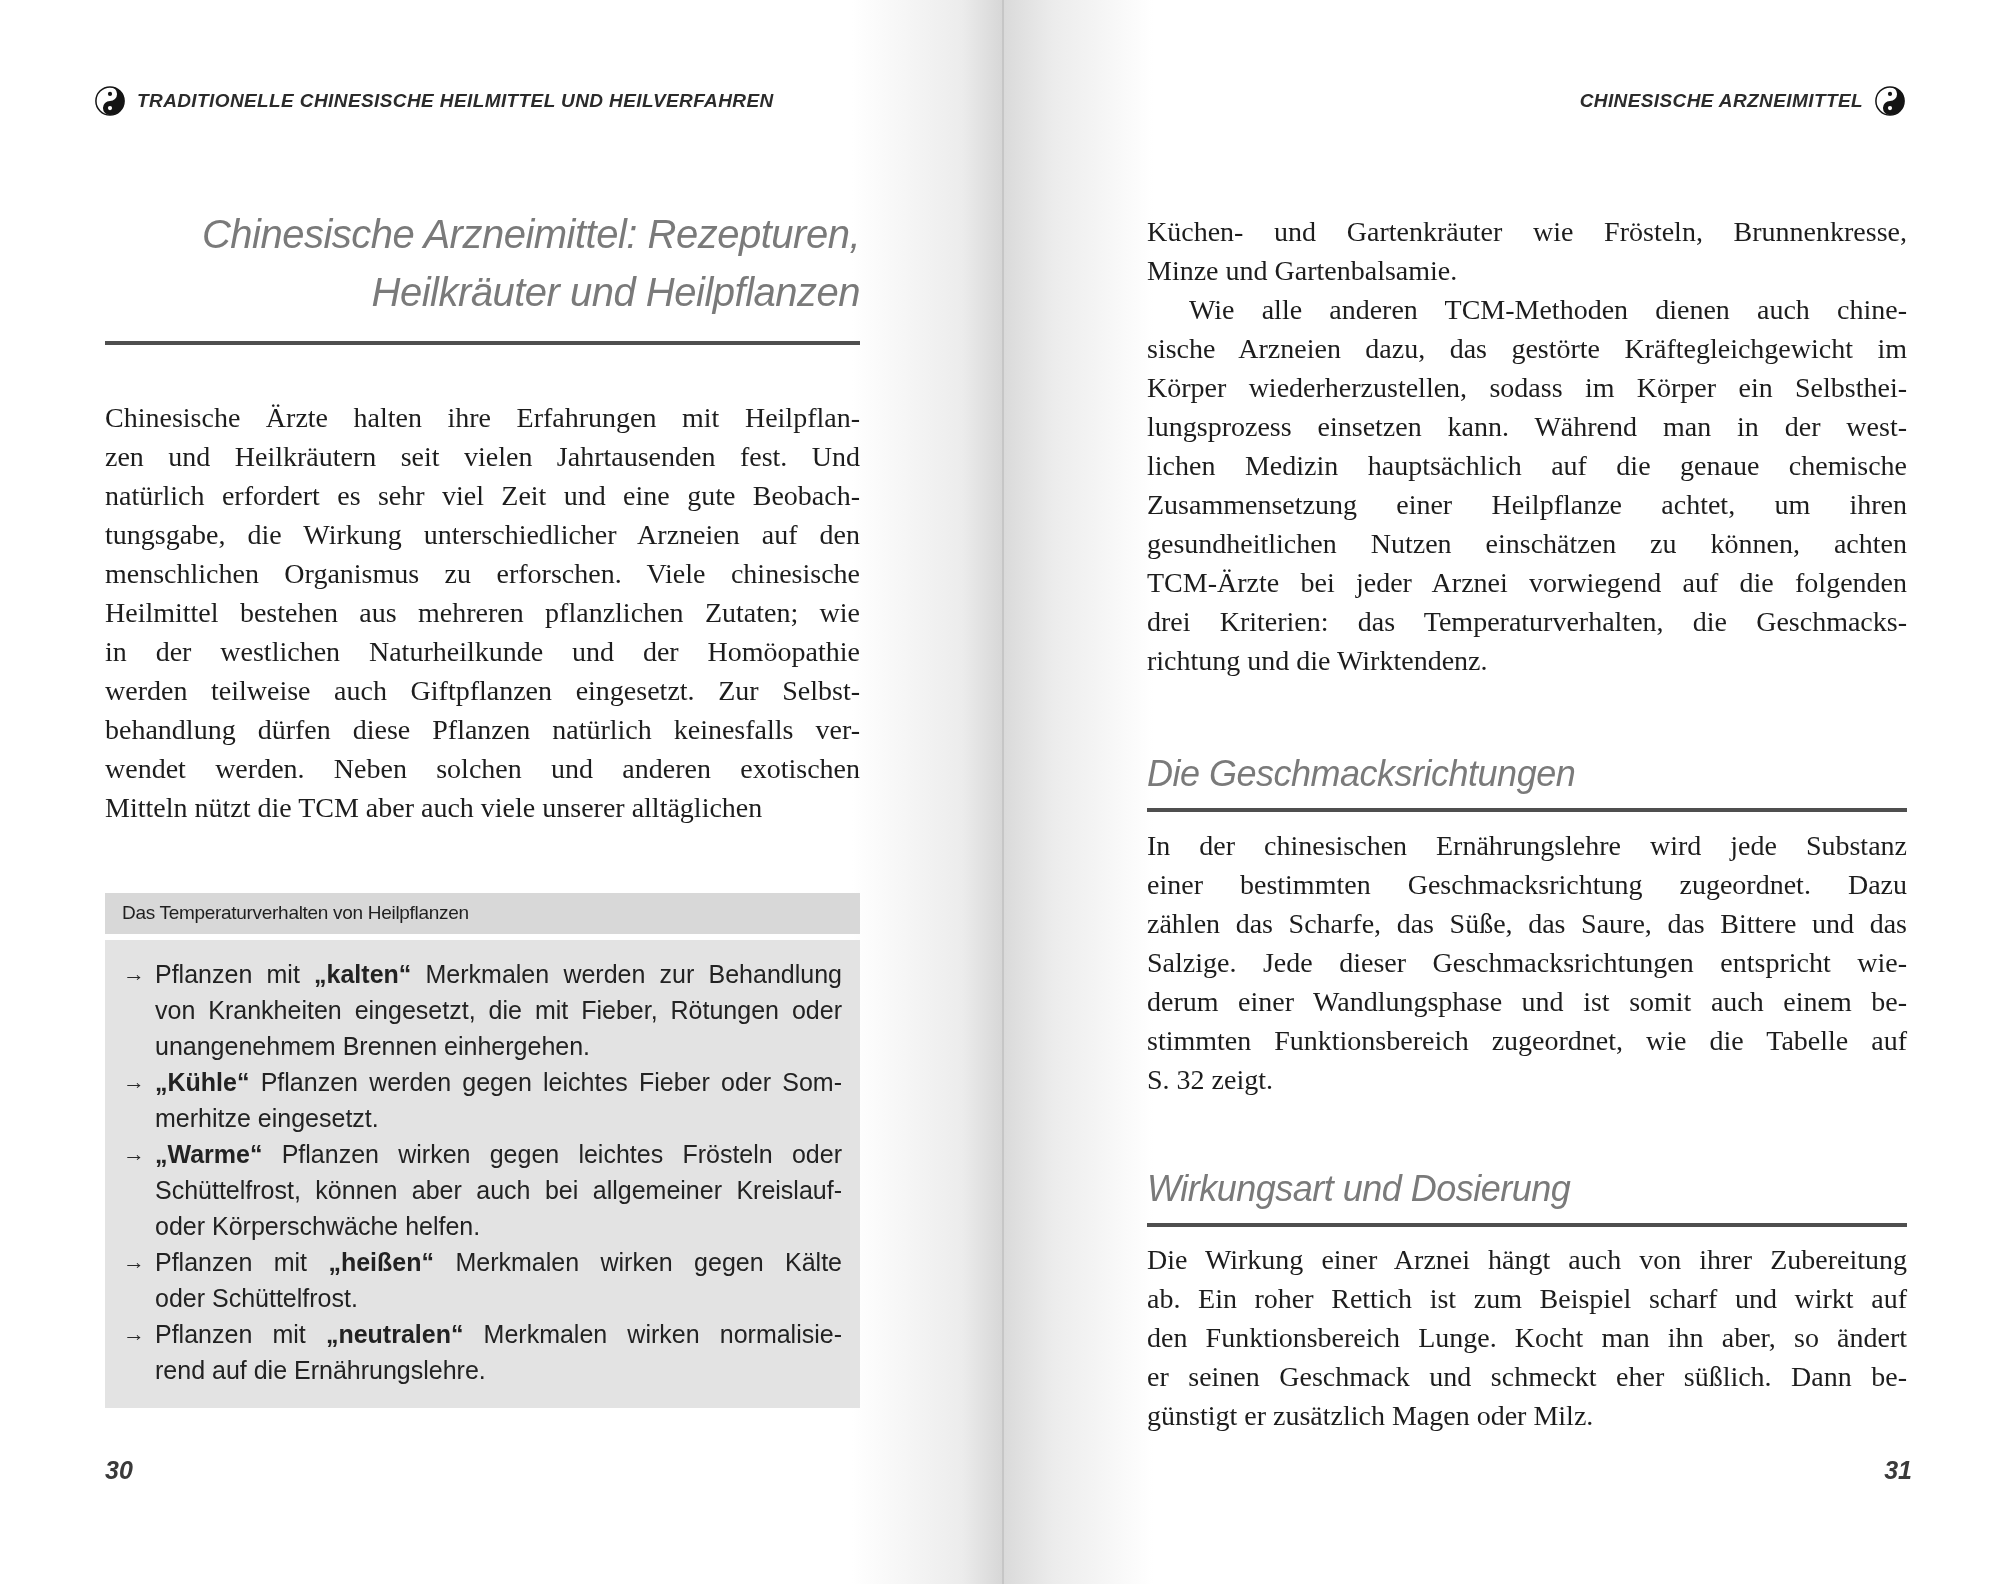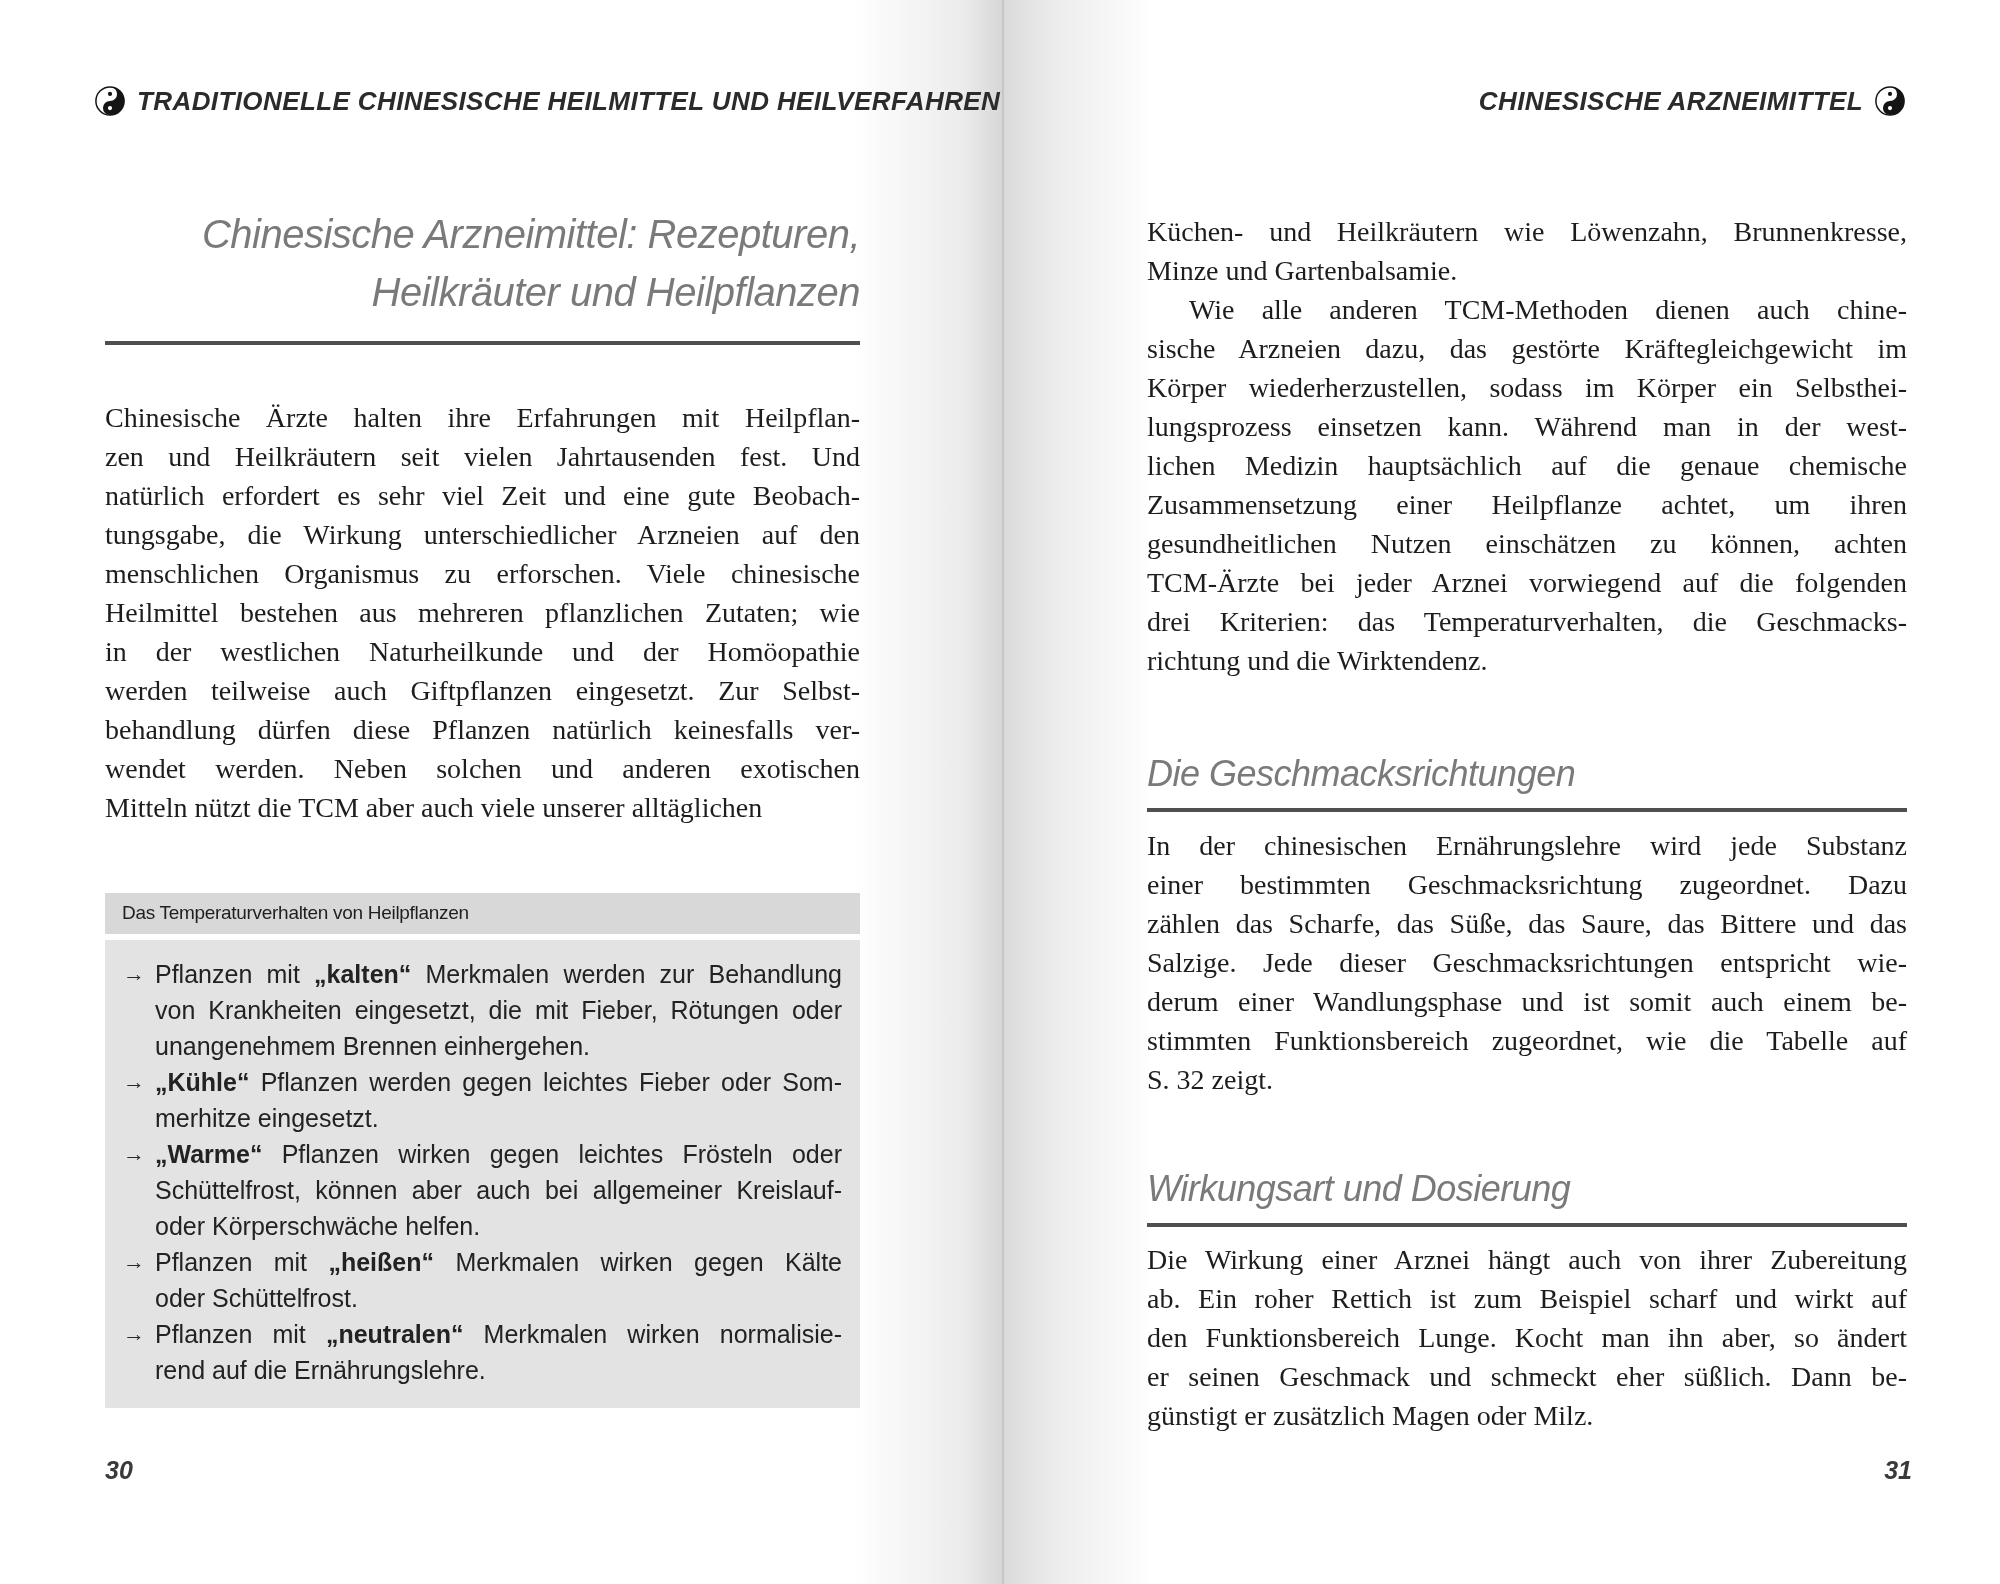--- a/index.html
+++ b/index.html
@@ -15,23 +15,23 @@
     left:0;width:1002px;
     background:linear-gradient(to right,#ffffff 0%,#ffffff 85%,#ececec 96%,#d7d7d7 100%);
   }
   .page-right{
     left:1002px;width:998px;
     border-left:2px solid #c6c6c6;box-sizing:border-box;
     background:linear-gradient(to right,#dadada 0%,#ececec 5%,#ffffff 15%,#ffffff 100%);
   }
   
   .running-head{
-    position:absolute;top:86px;display:flex;gap:12px;
-    font-family:"Liberation Sans","DejaVu Sans",sans-serif;
-    font-style:italic;font-weight:600;font-size:26px;color:#2b2b2b;
+    position:absolute;top:86px;display:flex;align-items:center;gap:12px;
+    font-family:"Liberation Sans","DejaVu Sans",sans-serif;
+    font-style:italic;font-weight:600;font-size:19px;color:#2b2b2b;
     letter-spacing:.4px;white-space:nowrap;
   }
   .page-left .running-head{left:95px;}
   .page-right .running-head{right:95px;}
   .yy{flex:0 0 auto;display:block;}
   
   .col-left{position:absolute;left:105px;width:755px;}
   .col-right{position:absolute;left:143px;width:760px;}
   
   .page-title{
@@ -164,21 +164,21 @@
     <svg class="yy" viewBox="0 0 100 100" width="30" height="30" aria-hidden="true">
       <circle cx="50" cy="50" r="47" fill="#ffffff" stroke="#141414" stroke-width="5"></circle>
       <path d="M50 3 a47 47 0 0 1 0 94 a23.5 23.5 0 0 1 0 -47 a23.5 23.5 0 0 0 0 -47 z" fill="#141414"></path>
       <circle cx="50" cy="26.5" r="7" fill="#141414"></circle>
       <circle cx="50" cy="73.5" r="7" fill="#ffffff"></circle>
     </svg>
   </div>
 
   <div class="col-right rflow bodytext">
     <div class="jlines">
-        <div class="tline">Küchen- und Heilkräutern wie Löwenzahn, Brunnenkresse,</div>
+        <div class="tline">Küchen- und Gartenkräuter wie Frösteln, Brunnenkresse,</div>
         <div class="tline last">Minze und Gartenbalsamie.</div>
       </div>
     <div class="jlines">
         <div class="tline first-indent">Wie alle anderen TCM-Methoden dienen auch chine-</div>
         <div class="tline">sische Arzneien dazu, das gestörte Kräftegleichgewicht im</div>
         <div class="tline">Körper wiederherzustellen, sodass im Körper ein Selbsthei-</div>
         <div class="tline">lungsprozess einsetzen kann. Während man in der west-</div>
         <div class="tline">lichen Medizin hauptsächlich auf die genaue chemische</div>
         <div class="tline">Zusammensetzung einer Heilpflanze achtet, um ihren</div>
         <div class="tline">gesundheitlichen Nutzen einschätzen zu können, achten</div>

